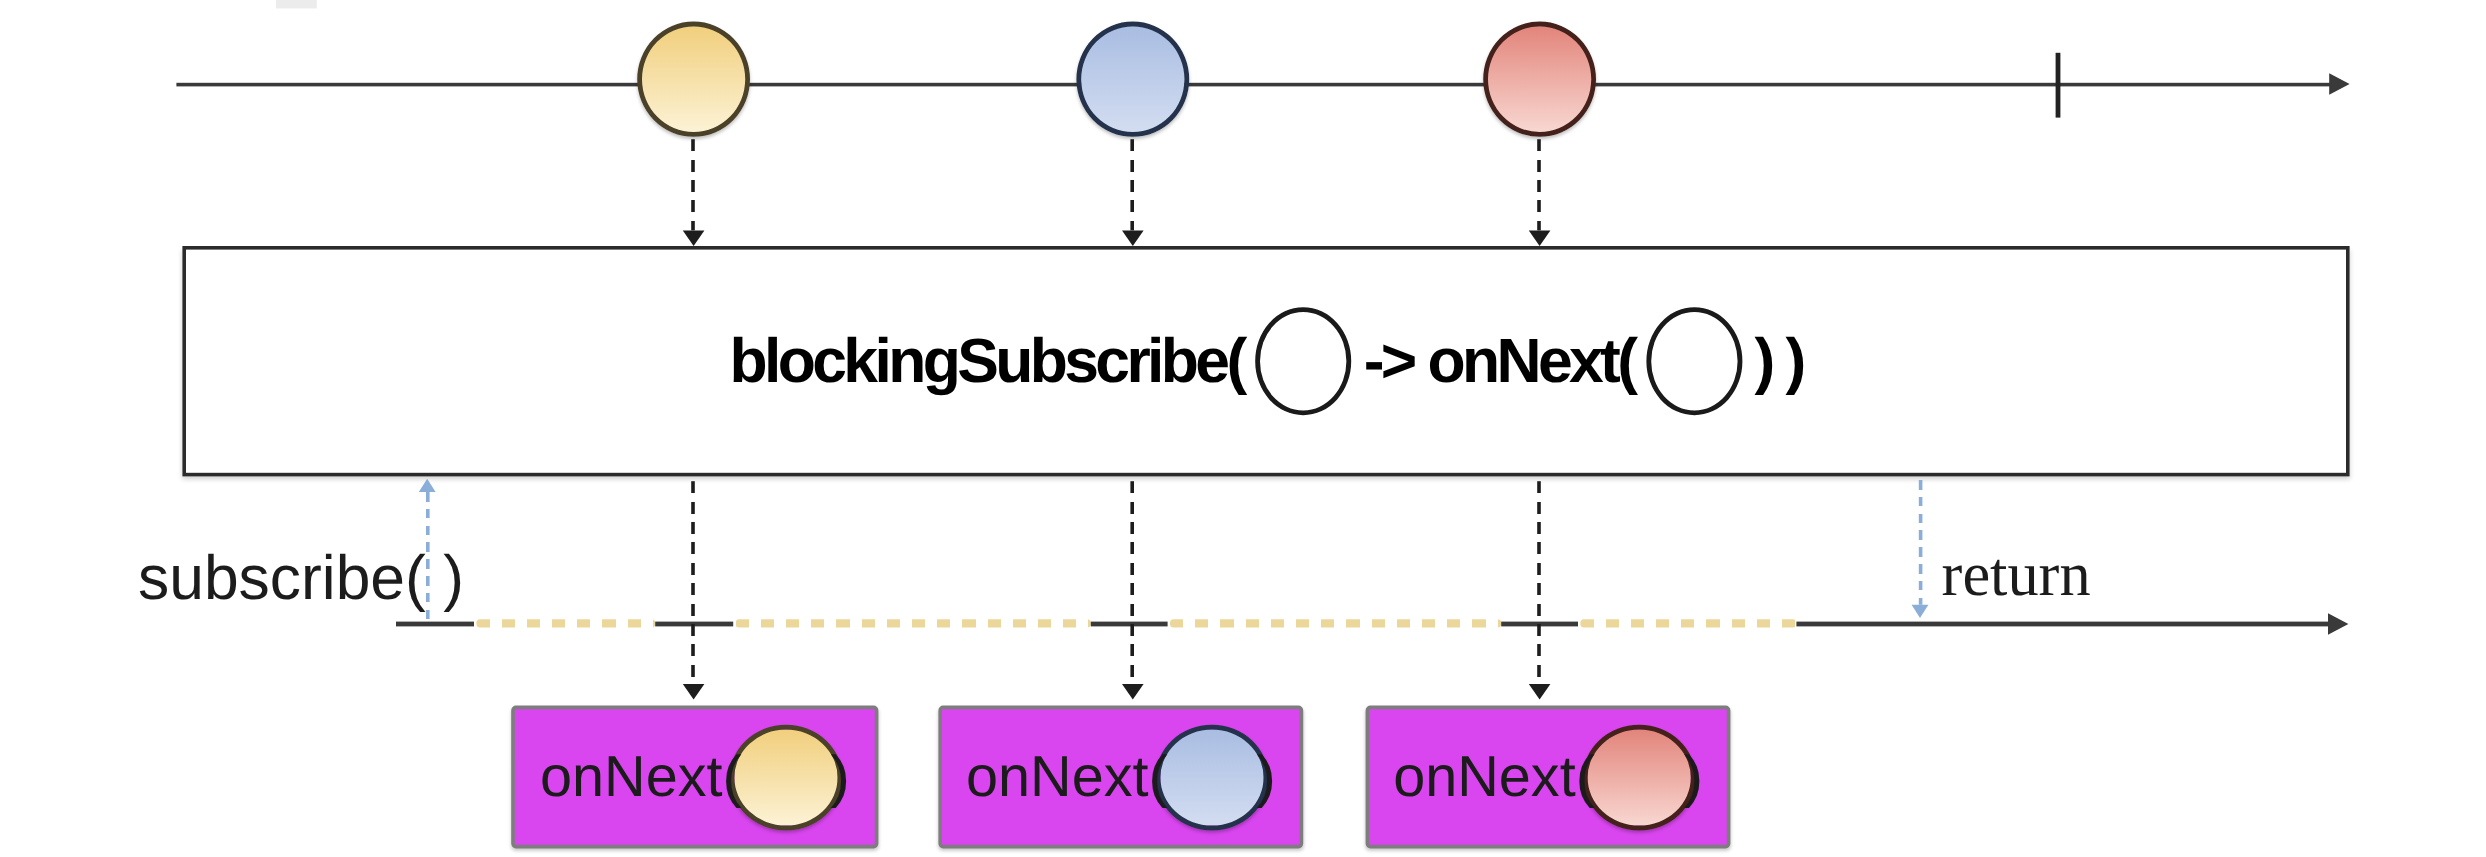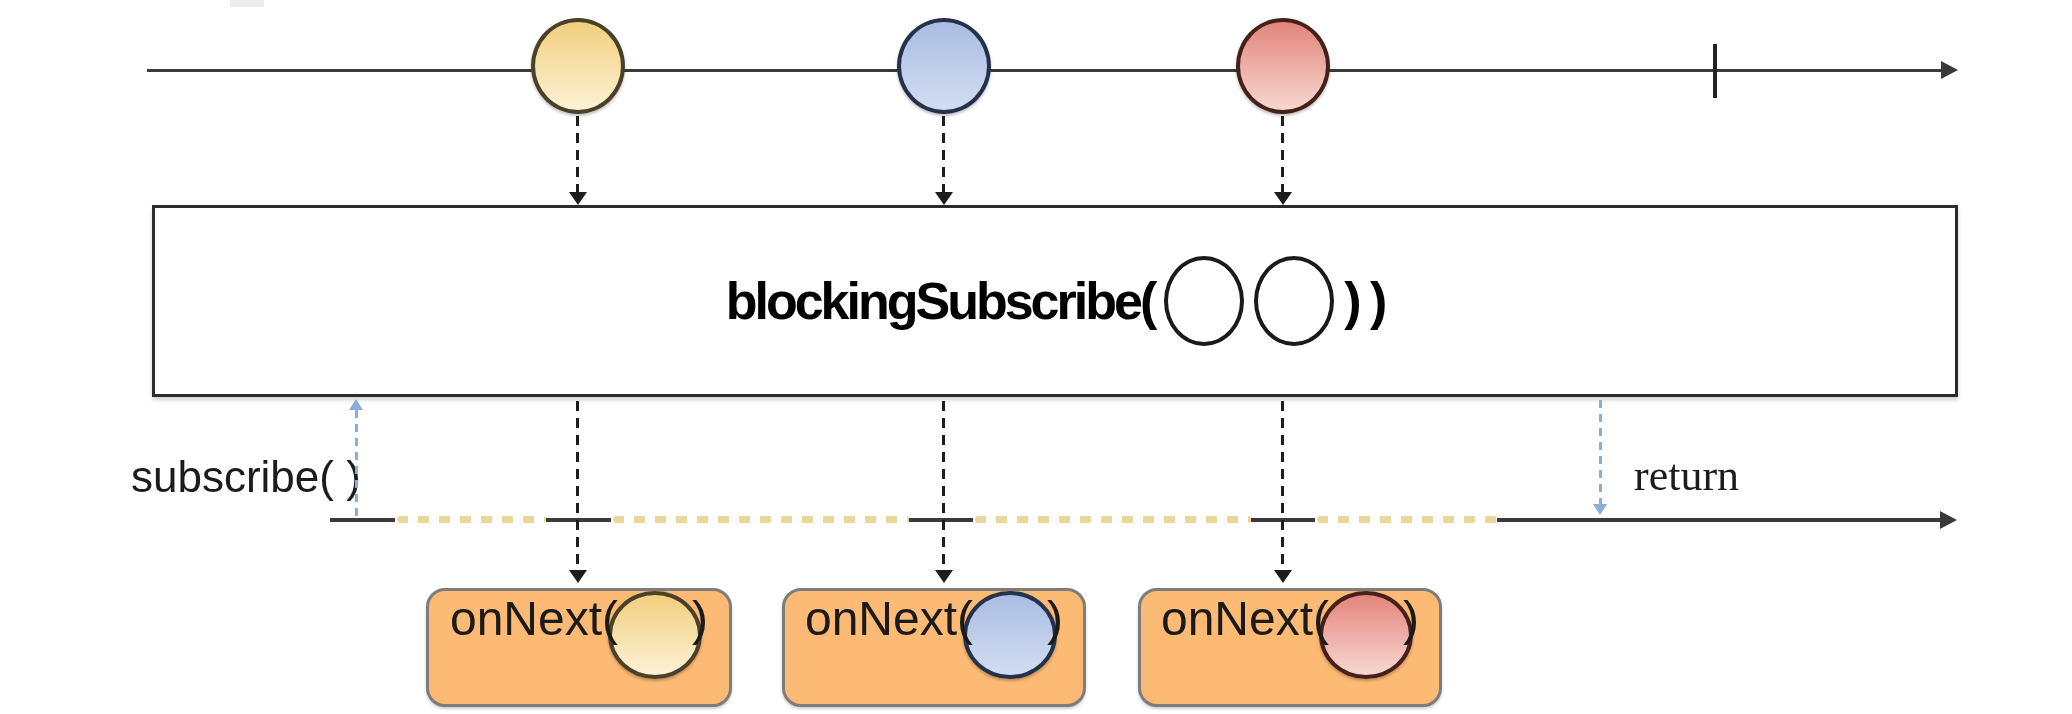--- a/index.html
+++ b/index.html
@@ -49,26 +49,26 @@
   .btext{
     font-weight:bold;font-size:52px;letter-spacing:-3px;color:#000000;
     white-space:pre;
   }
   .lambda-circle{
     width:80px;height:90px;border-radius:50%;
     background:#ffffff;border:4px solid #1a1a1a;box-sizing:border-box;flex:0 0 auto;
   }
 
   
-  .lbl{font-size:44px;color:var(--label);white-space:pre;margin-left:16px;}
+  .lbl{font-size:52px;color:var(--label);white-space:pre;}
 
   
   .onbox{
-    background:#fdba74;border:3px solid var(--obox-border);border-radius:19px;box-sizing:border-box;
-    display:flex;justify-content:center;
+    background:#d946ef;border:3px solid var(--obox-border);border-radius:4px;box-sizing:border-box;
+    display:flex;align-items:center;justify-content:center;
     box-shadow:0 2px 3px rgba(0,0,0,0.2);
   }
   .ontext{font-size:48px;color:#1b1b1b;position:relative;z-index:1;white-space:pre;}
 
   .artifact{background:#ececec;}
 </style>
 </head>
 <body>
 
 <div class="canvas" style="--line: #3a3a3a; --arrow-dark: #1d1d1d; --dash: #ecd79b; --blue: #8aaed8; --box-border: #2b2b2b; --obox-border: #7d7d7d; --label: #1c1c1c;">
@@ -86,20 +86,21 @@
   <div class="abs vdash-black" style="left:576px;top:116px;height:76px;"></div>
   <div class="abs arrow-down-black" style="left:569px;top:192px;"></div>
   <div class="abs vdash-black" style="left:942px;top:116px;height:76px;"></div>
   <div class="abs arrow-down-black" style="left:935px;top:192px;"></div>
   <div class="abs vdash-black" style="left:1281px;top:116px;height:76px;"></div>
   <div class="abs arrow-down-black" style="left:1274px;top:192px;"></div>
 
   <div class="abs opbox" style="left:152px;top:205px;width:1806px;height:192px;">
     <span class="btext">blockingSubscribe(</span>
     <span class="lambda-circle"></span>
+    <span class="btext">-&gt; onNext(</span>
     <span class="lambda-circle"></span>
     <span class="btext">) )</span>
   </div>
 
   <div class="abs lbl" style="left:115px;top:452px;">subscribe( )</div>
   <div class="abs arrow-up-blue" style="left:349px;top:399px;"></div>
   <div class="abs vdash-blue" style="left:355px;top:410px;height:108px;"></div>
 
   <div class="abs lbl" style="left:1618px;top:450px;font-family:Liberation Serif, serif;">return</div>
   <div class="abs vdash-blue" style="left:1599px;top:400px;height:104px;"></div>

